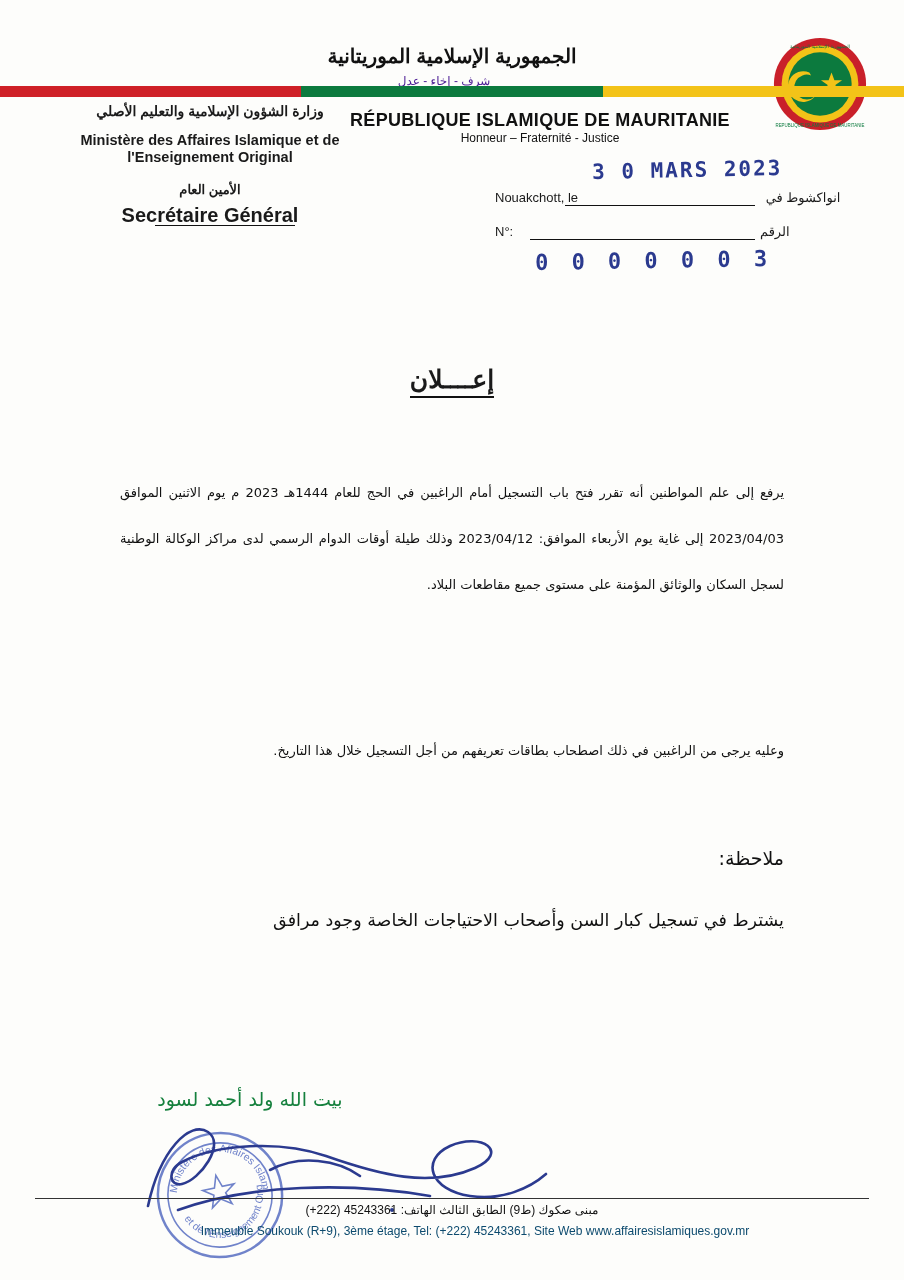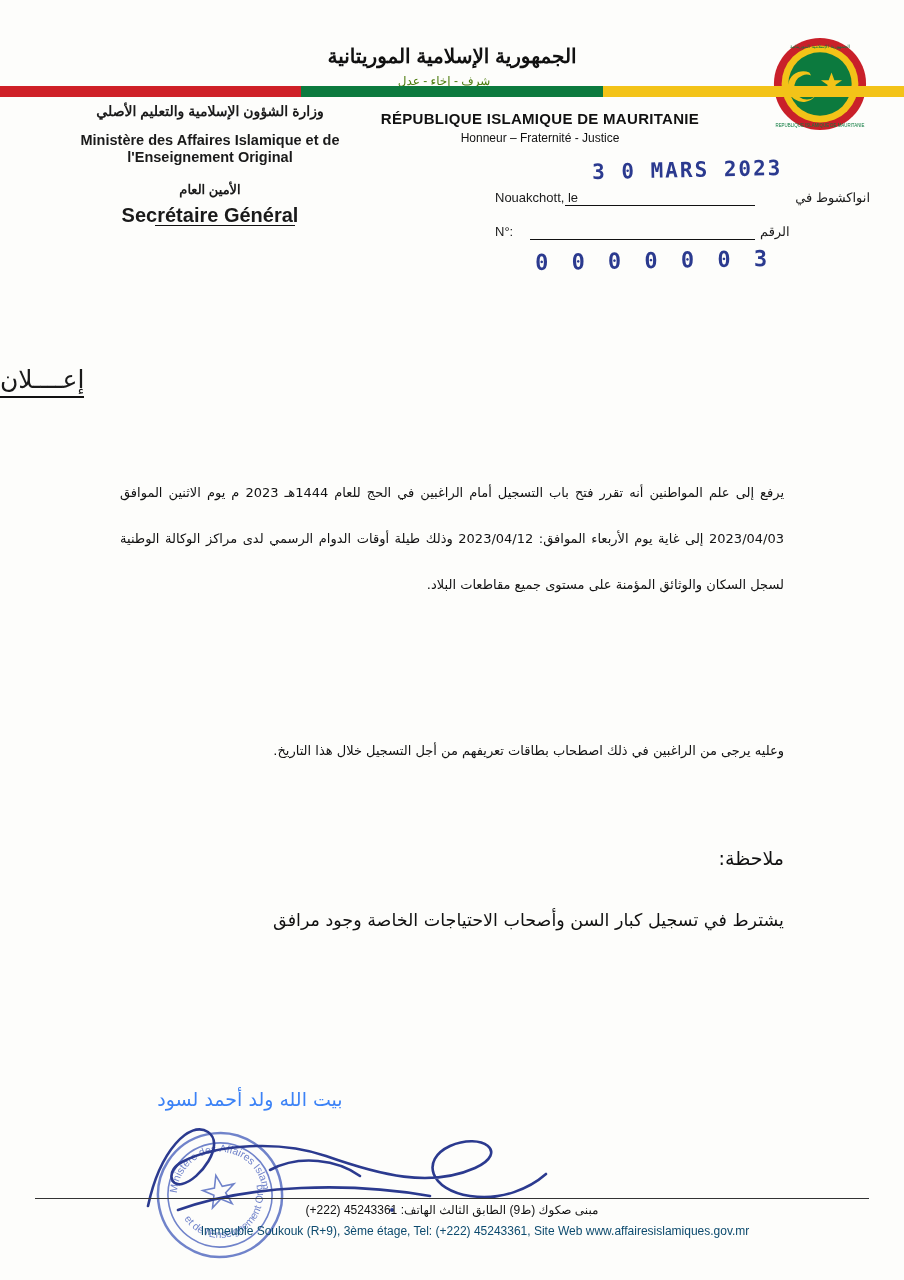--- a/index.html
+++ b/index.html
@@ -50,30 +50,30 @@
     direction: rtl;
     color: #111;
   }
   .motto-ar {
     position: absolute;
     top: 74px;
     left: 0; right: 16px;
     text-align: center;
     font-size: 12px;
     direction: rtl;
-    color: #4d7c0f;
+    color: #4c1d95;
     text-decoration: underline;
   }
   .country-fr {
     position: absolute;
     top: 110px;
     left: 330px;
     width: 420px;
     text-align: center;
-    font-size: 15px;
+    font-size: 18px;
     font-weight: bold;
     letter-spacing: .3px;
     color: #111;
   }
   .motto-fr {
     position: absolute;
     top: 131px;
     left: 330px;
     width: 420px;
     text-align: center;
@@ -145,22 +145,22 @@
     left: 470px;
     width: 300px;
     font-size: 13px;
   }
   .dateline .lbl-fr { position: absolute; left: 25px; top: 0; }
   .dateline .rule {
     position: absolute; left: 95px; top: 15px; width: 190px;
     border-bottom: 1px solid #111;
   }
   .dateline .lbl-ar {
-    position: absolute; left: 290px; top: 0; width: 110px;
-    direction: rtl; text-align: right; font-size: 13px;
+    position: absolute; left: 278px; top: 0; width: 110px;
+    direction: rtl; text-align: center; font-size: 13px;
   }
   .numline {
     position: absolute;
     top: 224px;
     left: 470px;
     width: 300px;
     font-size: 13px;
   }
   .numline .lbl-fr { position: absolute; left: 25px; top: 0; }
   .numline .rule {
@@ -194,23 +194,23 @@
     letter-spacing: 5px;
     color: #2b3a8f;
     transform: rotate(-1deg);
   }
 
   
   .doc-title {
     position: absolute;
     top: 365px;
     left: 0; right: 0;
-    text-align: left;
+    text-align: center;
     font-size: 25px;
-    font-weight: normal;
+    font-weight: bold;
     direction: rtl;
     letter-spacing: 2px;
   }
   .doc-title span {
     border-bottom: 2px solid #111;
     padding-bottom: 3px;
   }
 
   
   .body-block {
@@ -232,21 +232,21 @@
   
   .sig-name {
     position: absolute;
     top: 1088px;
     left: 110px;
     width: 280px;
     text-align: center;
     direction: rtl;
     font-family: "DejaVu Sans", "Liberation Sans", sans-serif;
     font-size: 19px;
-    color: #3b82f6;
+    color: #15803d;
   }
   .sig-ink {
     position: absolute;
     top: 1110px;
     left: 130px;
     width: 430px;
     height: 120px;
     pointer-events: none;
   }
   .round-stamp {

